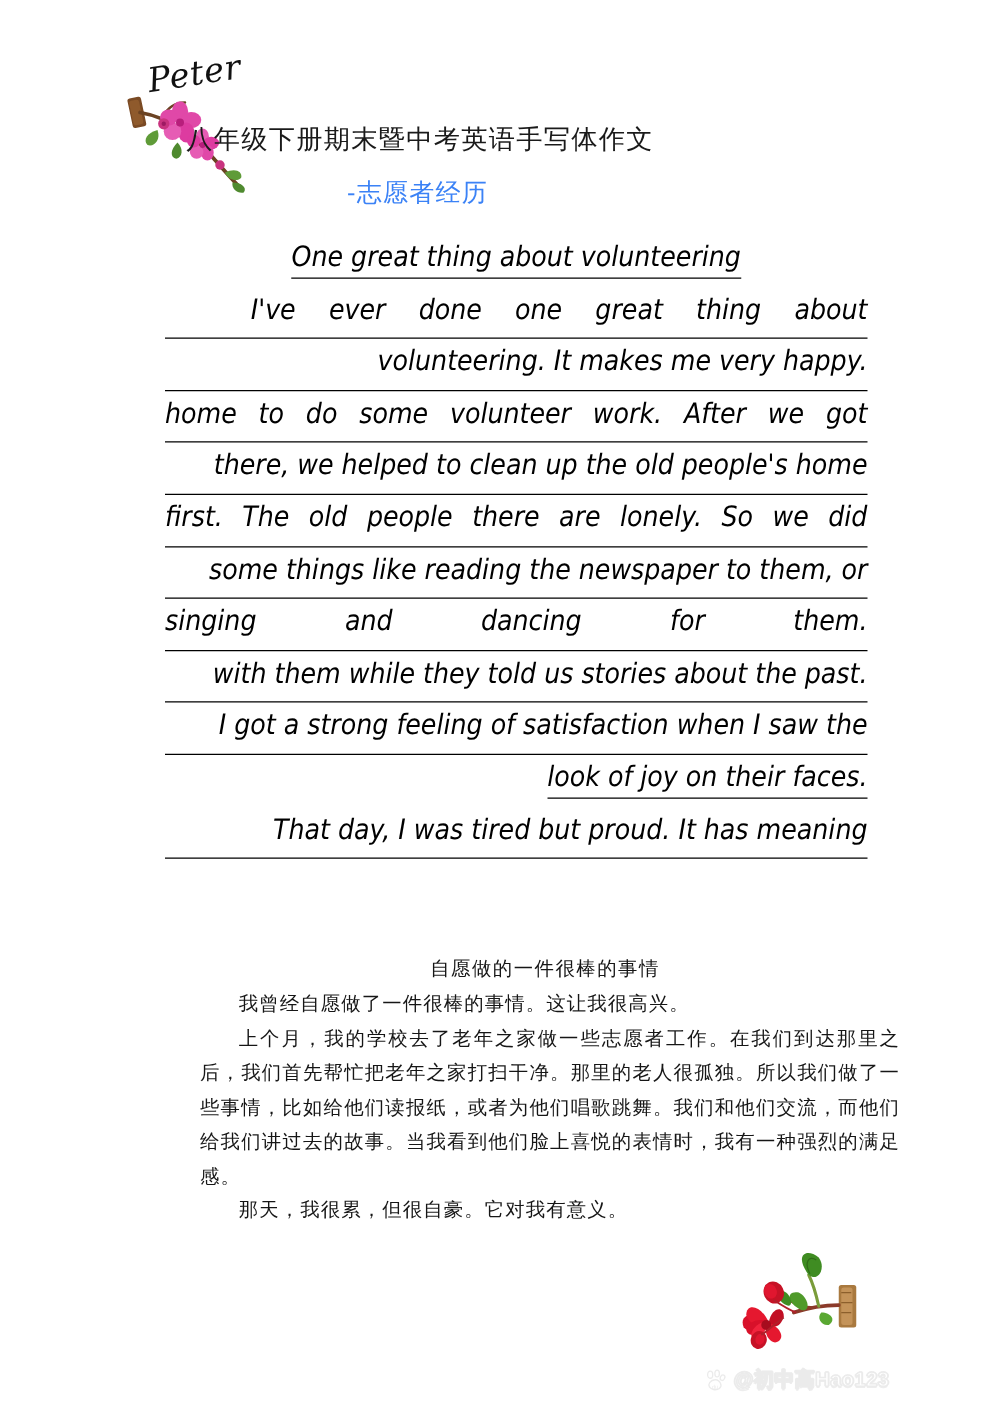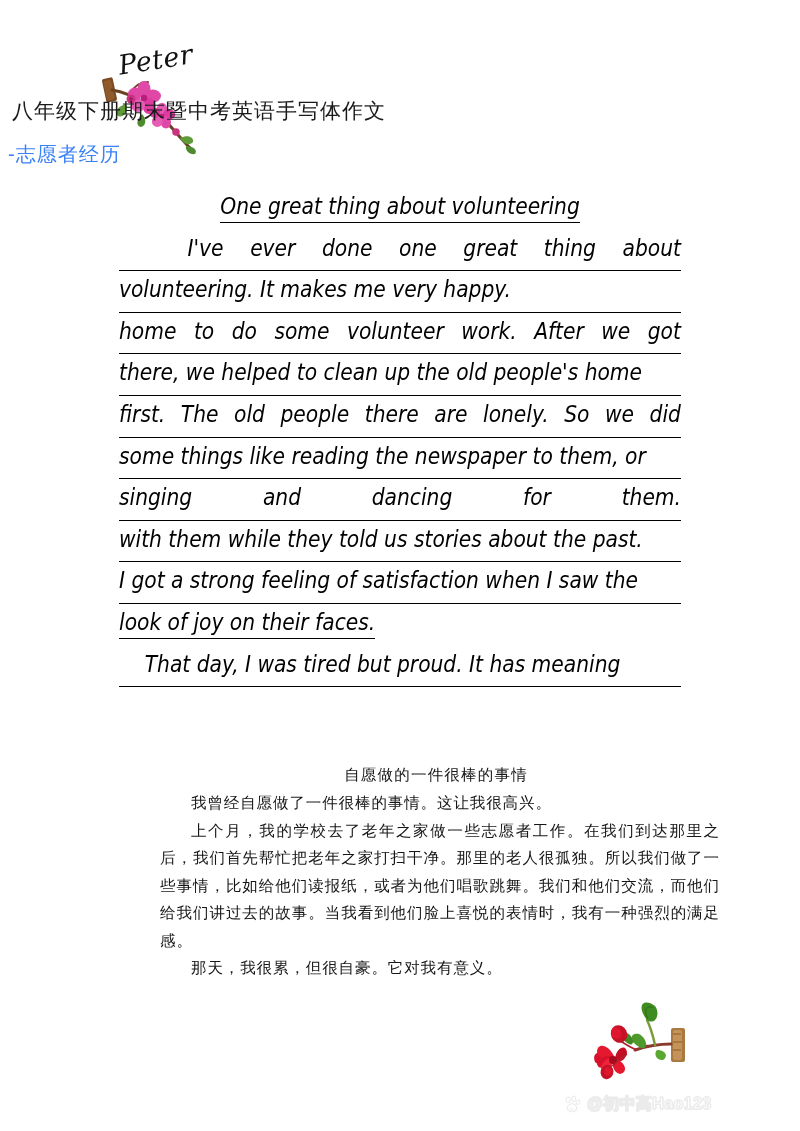--- a/index.html
+++ b/index.html
@@ -38,21 +38,21 @@
     transform: rotate(-9deg);
     white-space: nowrap;
   }
 
   
   .title-wrap {
     position: absolute;
     left: 0;
     top: 98px;
     width: 660px;
-    text-align: left;
+    text-align: center;
   }
   .doc-title {
     font-family: "DejaVu Serif", serif;
     font-size: 21px;
     color: #1a1a1a;
     letter-spacing: 1px;
     line-height: 1.3;
     padding-left: 12px;
   }
   .doc-subtitle {
@@ -60,36 +60,37 @@
     font-family: "DejaVu Serif", serif;
     font-size: 20px;
     color: #3b82f6;
     letter-spacing: 1px;
     padding-left: 8px;
   }
 
   
   .english-block {
     position: absolute;
-    left: 119px;
+    left: 132px;
     top: 188px;
     width: 562px;
   }
   .en-line {
     font-family: "DejaVu Sans Condensed", "DejaVu Sans", sans-serif;
     font-style: italic;
     font-size: 22.5px;
     color: #000000;
     height: 41.6px;
     line-height: 36px;
     border-bottom: 1.6px solid #000;
     white-space: nowrap;
     overflow: visible;
     box-sizing: border-box;
     letter-spacing: 0px;
+    text-align: right;
   }
   
   .en-line.justify {
     display: flex;
     justify-content: space-between;
   }
   .en-line.justify > span { white-space: pre; }
   
   .en-line.center-rule {
     border-bottom: none;

